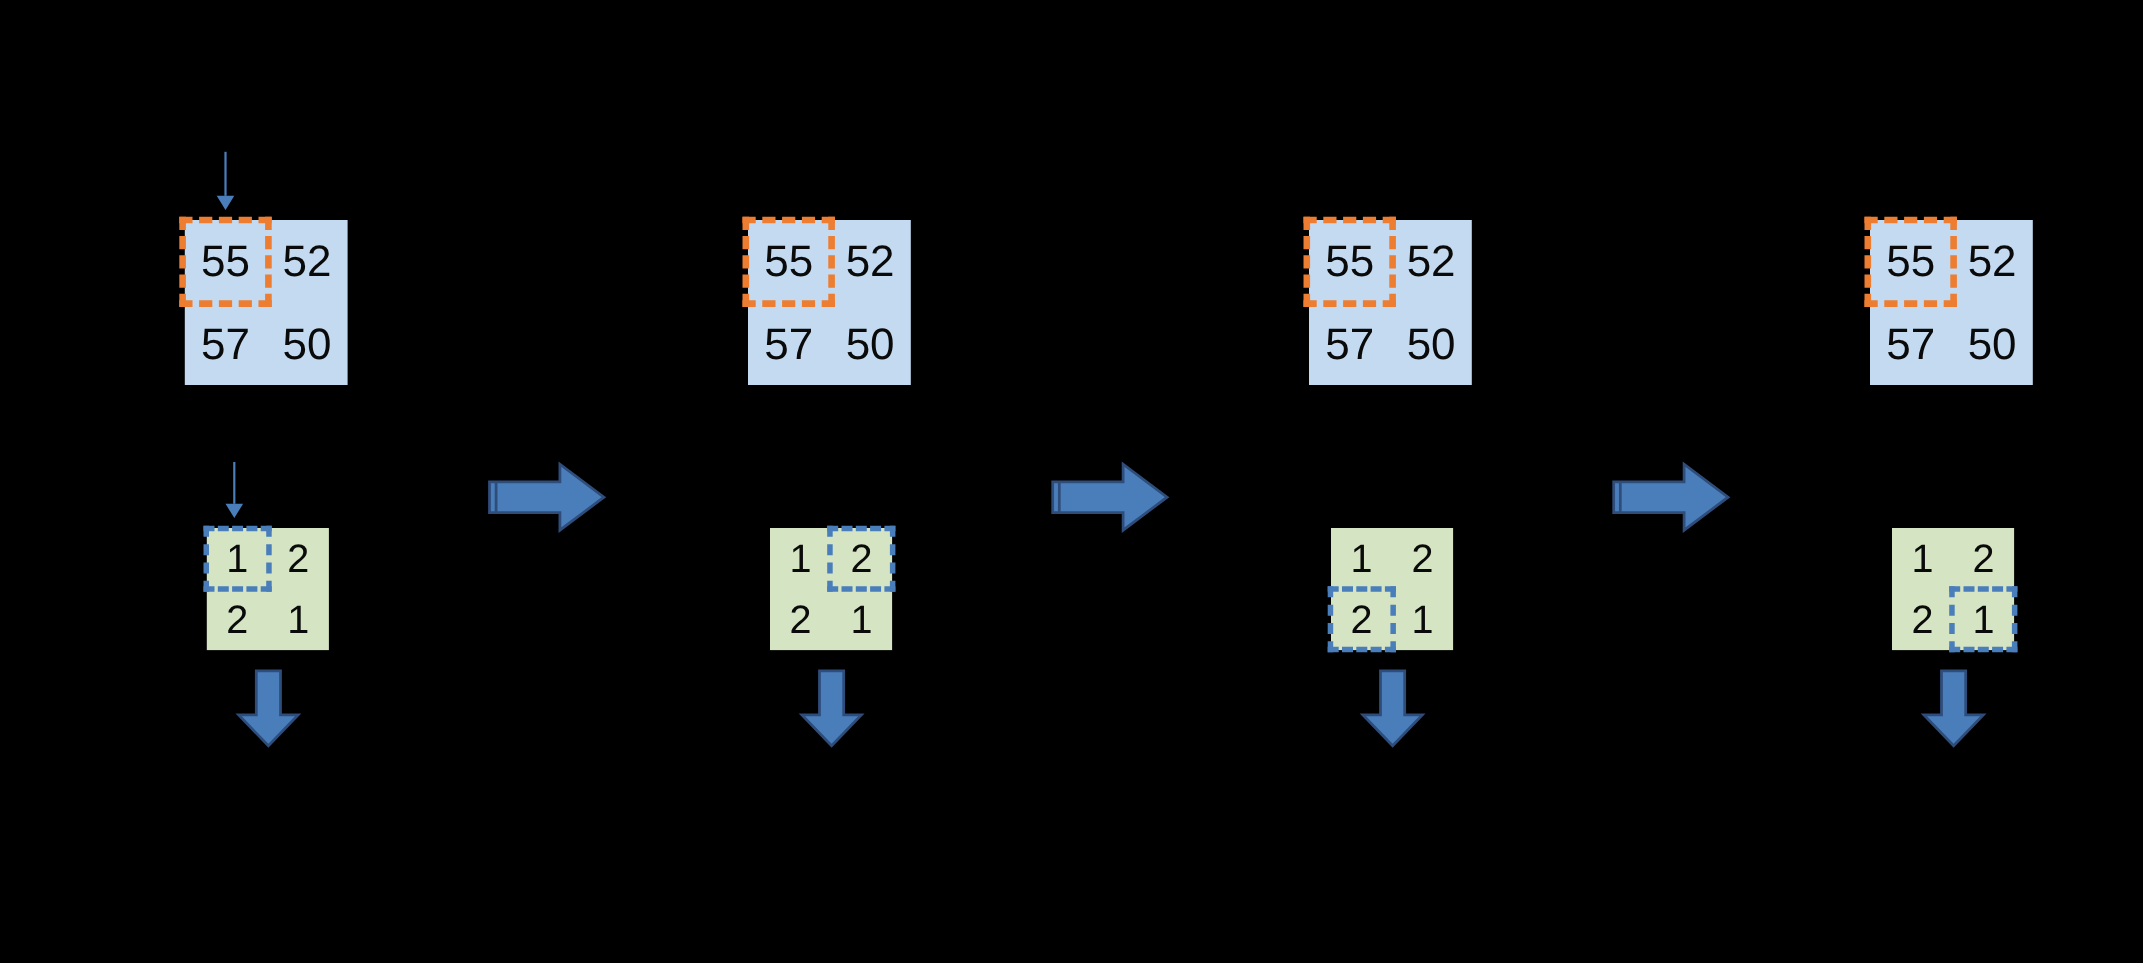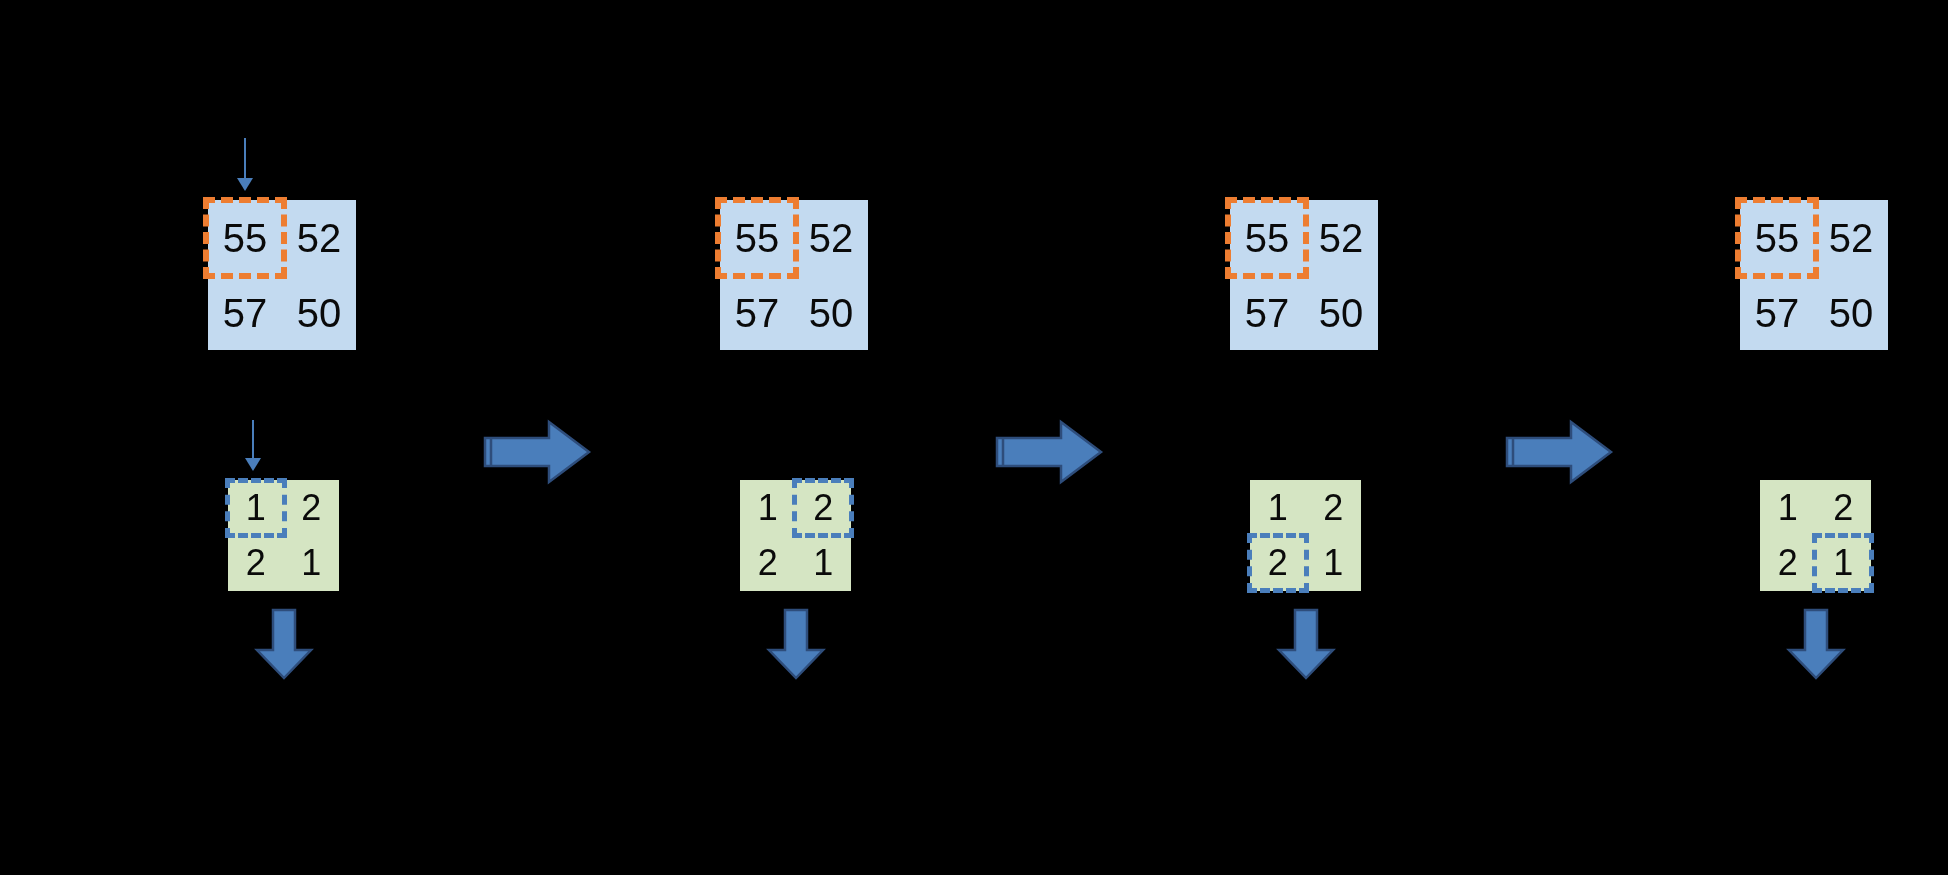--- a/index.html
+++ b/index.html
@@ -23,21 +23,20 @@
     width: 1948px;
     height: 875px;
   }
 
   
   .column {
     position: absolute;
     top: 0;
     width: 420px;
     height: 614px;
-    margin-left: 40px;
   }
 
   
   .matrix {
     position: absolute;
     display: grid;
     grid-template-columns: 1fr 1fr;
     grid-template-rows: 1fr 1fr;
     box-sizing: border-box;
   }

